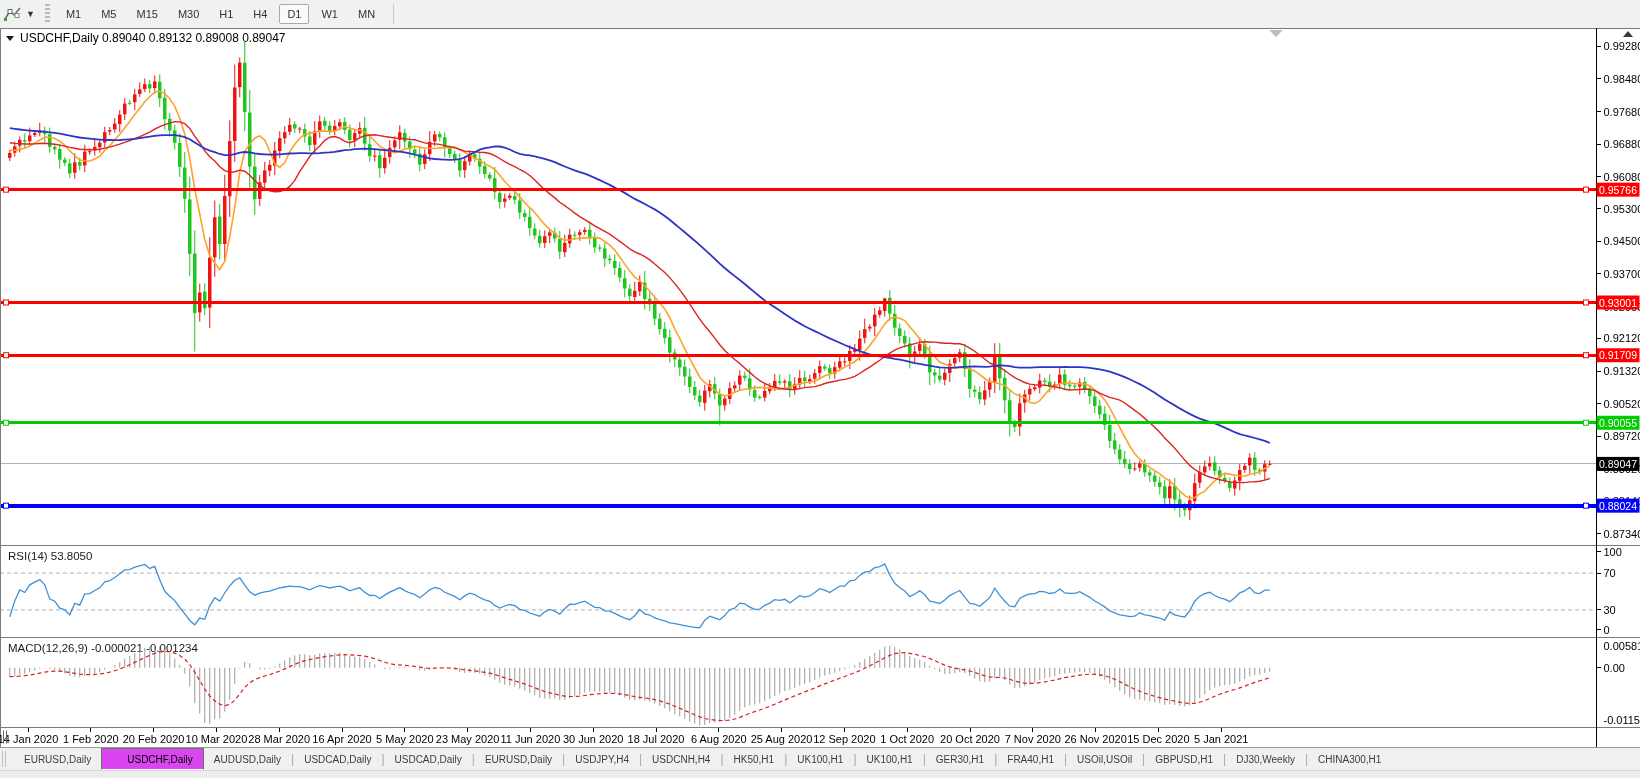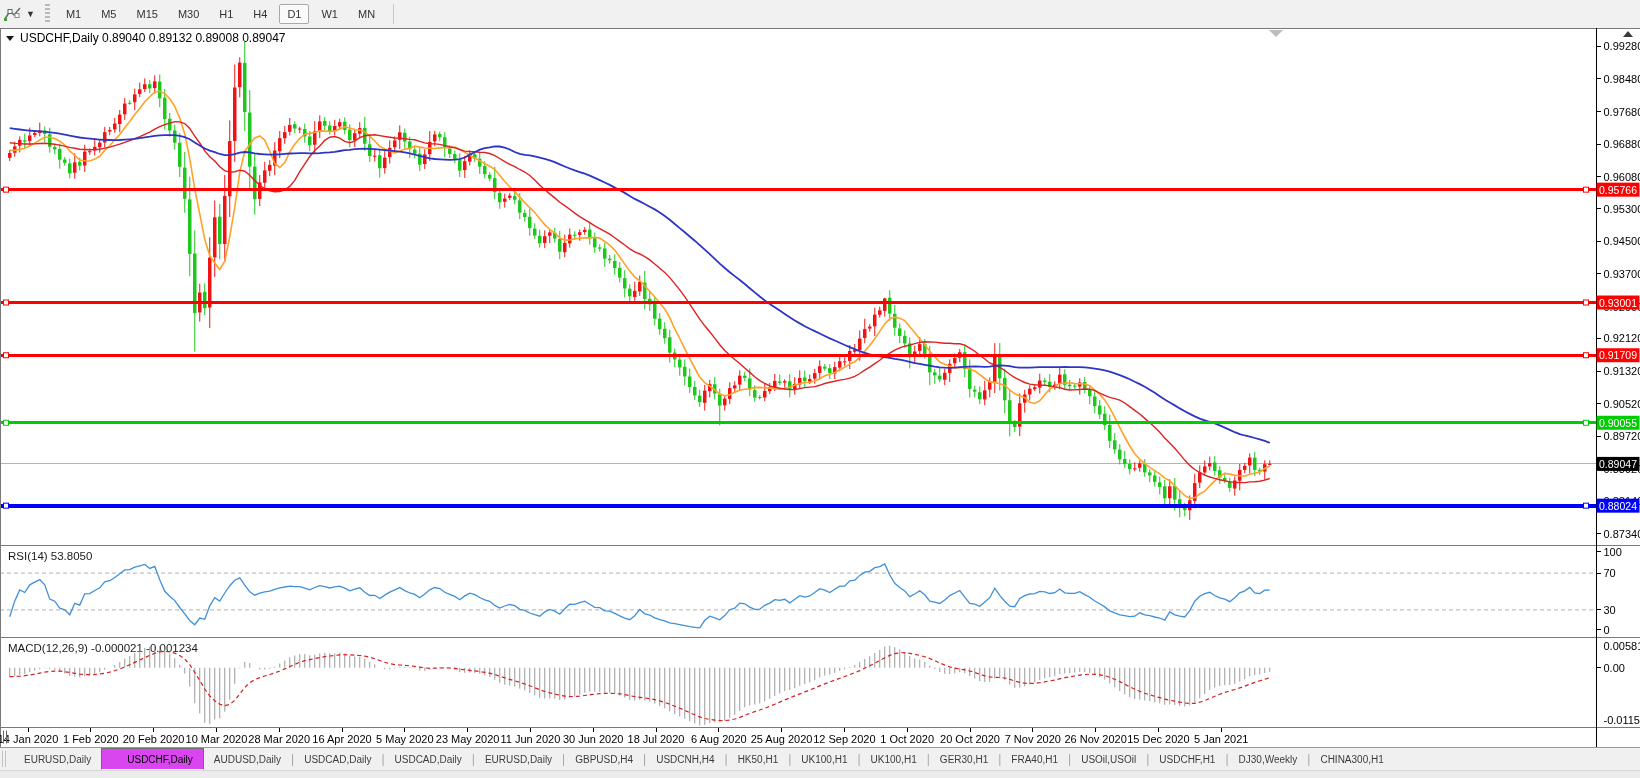--- a/index.html
+++ b/index.html
@@ -988,36 +988,36 @@
     <div class="tab">EURUSD,Daily</div>
     <div class="tab active">USDCHF,Daily</div>
     <div class="tab">AUDUSD,Daily</div>
     <div class="tab-sep">|</div>
     <div class="tab">USDCAD,Daily</div>
     <div class="tab-sep">|</div>
     <div class="tab">USDCAD,Daily</div>
     <div class="tab-sep">|</div>
     <div class="tab">EURUSD,Daily</div>
     <div class="tab-sep">|</div>
-    <div class="tab">GBPUSD,H4</div>
+    <div class="tab">USDJPY,H4</div>
     <div class="tab-sep">|</div>
     <div class="tab">USDCNH,H4</div>
     <div class="tab-sep">|</div>
     <div class="tab">HK50,H1</div>
     <div class="tab-sep">|</div>
     <div class="tab">UK100,H1</div>
     <div class="tab-sep">|</div>
     <div class="tab">UK100,H1</div>
     <div class="tab-sep">|</div>
     <div class="tab">GER30,H1</div>
     <div class="tab-sep">|</div>
     <div class="tab">FRA40,H1</div>
     <div class="tab-sep">|</div>
     <div class="tab">USOil,USOil</div>
     <div class="tab-sep">|</div>
-    <div class="tab">USDCHF,H1</div>
+    <div class="tab">GBPUSD,H1</div>
     <div class="tab-sep">|</div>
     <div class="tab">DJ30,Weekly</div>
     <div class="tab-sep">|</div>
     <div class="tab">CHINA300,H1</div>
     <div class="tab-spacer"></div>
   </div>
 <div class="statusbar"></div>
 
 </body></html>

